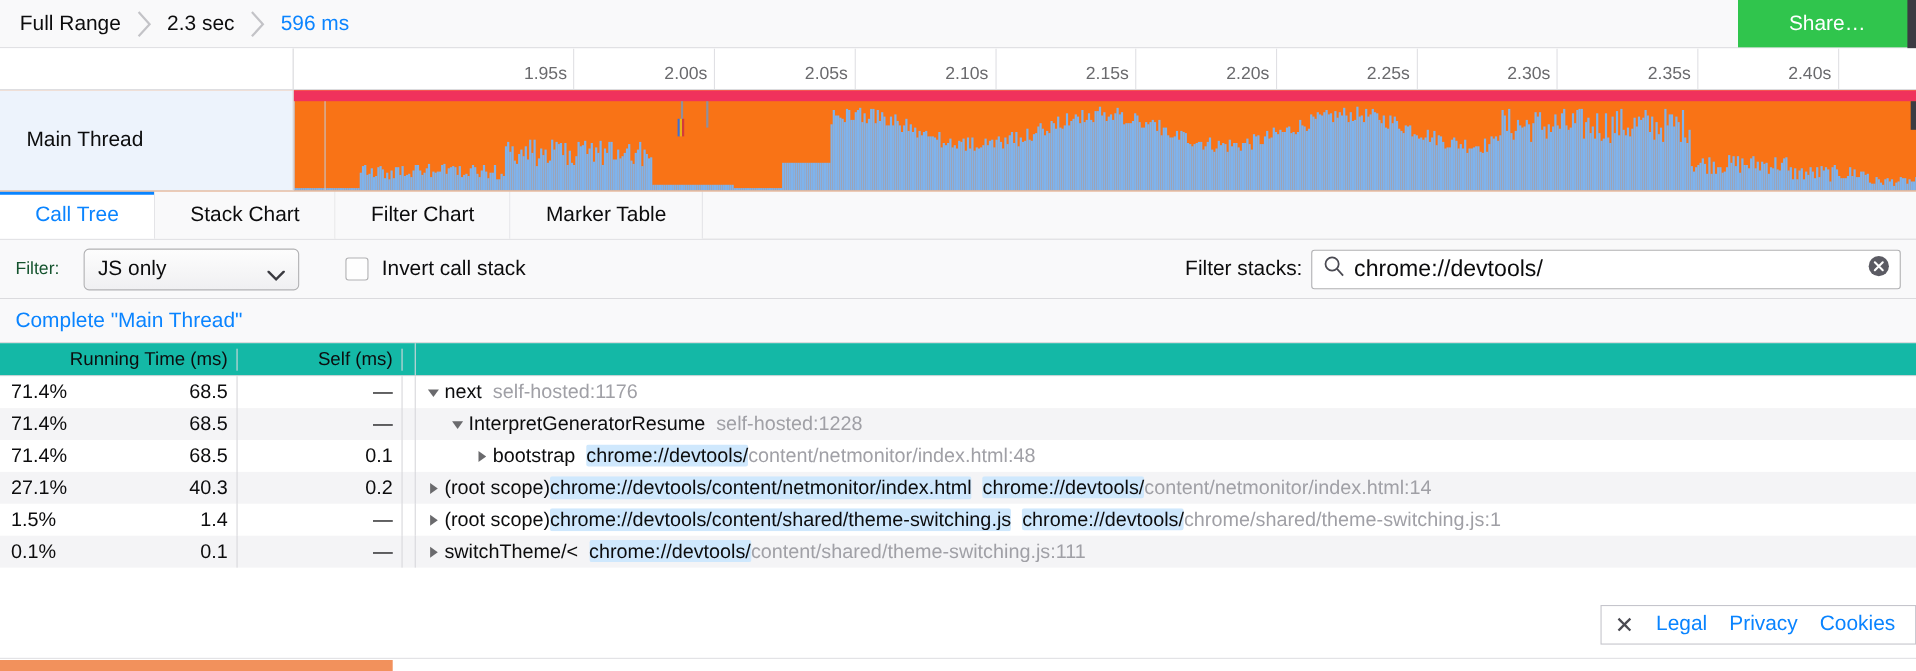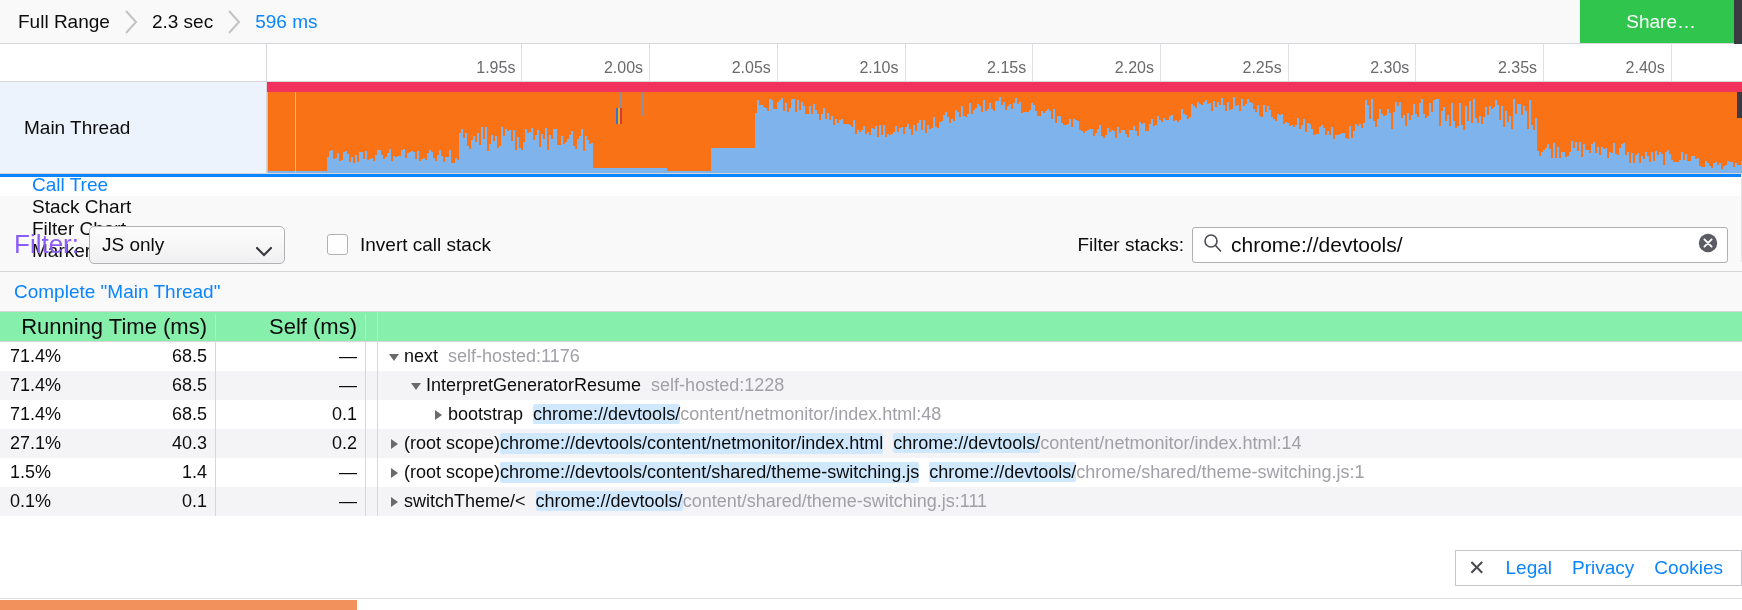--- a/index.html
+++ b/index.html
@@ -111,21 +111,21 @@
   .track-right-grab {
     position: absolute; right: 0; top: 10px; width: 5px; height: 26px;
     background: #3b3b42;
   }
 
   
   .tabbar {
     height: 44px; width: 100%;
     background: #f9f9fa;
     border-bottom: 1px solid #d7d7db;
-    display: flex; align-items: stretch; flex-direction: column;
+    display: flex; align-items: stretch;
   }
   .tab {
     padding: 0 32px;
     display: flex; align-items: center;
     font-size: 19px; color: #0c0c0d;
     border-right: 1px solid #e4e4e7;
     cursor: pointer;
     background: #f9f9fa;
   }
   .tab.active {
@@ -135,21 +135,21 @@
   }
 
   
   .filterbar {
     height: 54px; width: 100%;
     background: #f9f9fa;
     border-bottom: 1px solid #d7d7db;
     display: flex; align-items: center;
     padding: 0 14px;
   }
-  .filter-label { font-size: 26px; color: #8b5cf6; margin-right: 10px; }
+  .filter-label { font-size: 16px; color: #14532d; margin-right: 22px; }
   .select-box {
     width: 196px; height: 38px;
     border: 1px solid #b1b1b3; border-radius: 5px;
     background: linear-gradient(#fdfdfd, #f0f0f2);
     display: flex; align-items: center; justify-content: space-between;
     padding: 0 12px;
     font-size: 19px; color: #0c0c0d;
     cursor: pointer;
   }
   .chev { width: 16px; height: 10px; }
@@ -188,22 +188,22 @@
     display: flex; align-items: center;
     padding-left: 14px;
   }
   .stack-crumb { font-size: 19px; color: #0a84ff; cursor: pointer; }
 
   
   .tree-header {
     height: 30px; width: 100%;
     display: flex; align-items: center;
     border-bottom: 1px solid #d7d7db;
-    background: #86efac;
-    font-size: 22px; color: #0c0c0d;
+    background: #14b8a6;
+    font-size: 17px; color: #0c0c0d;
   }
   .col-running {
     width: 216px; flex: 0 0 216px;
     text-align: right; padding-right: 8px;
     border-right: 1px solid #d7d7db;
   }
   .col-self {
     width: 150px; flex: 0 0 150px;
     text-align: right; padding-right: 8px;
     border-right: 1px solid #d7d7db;

